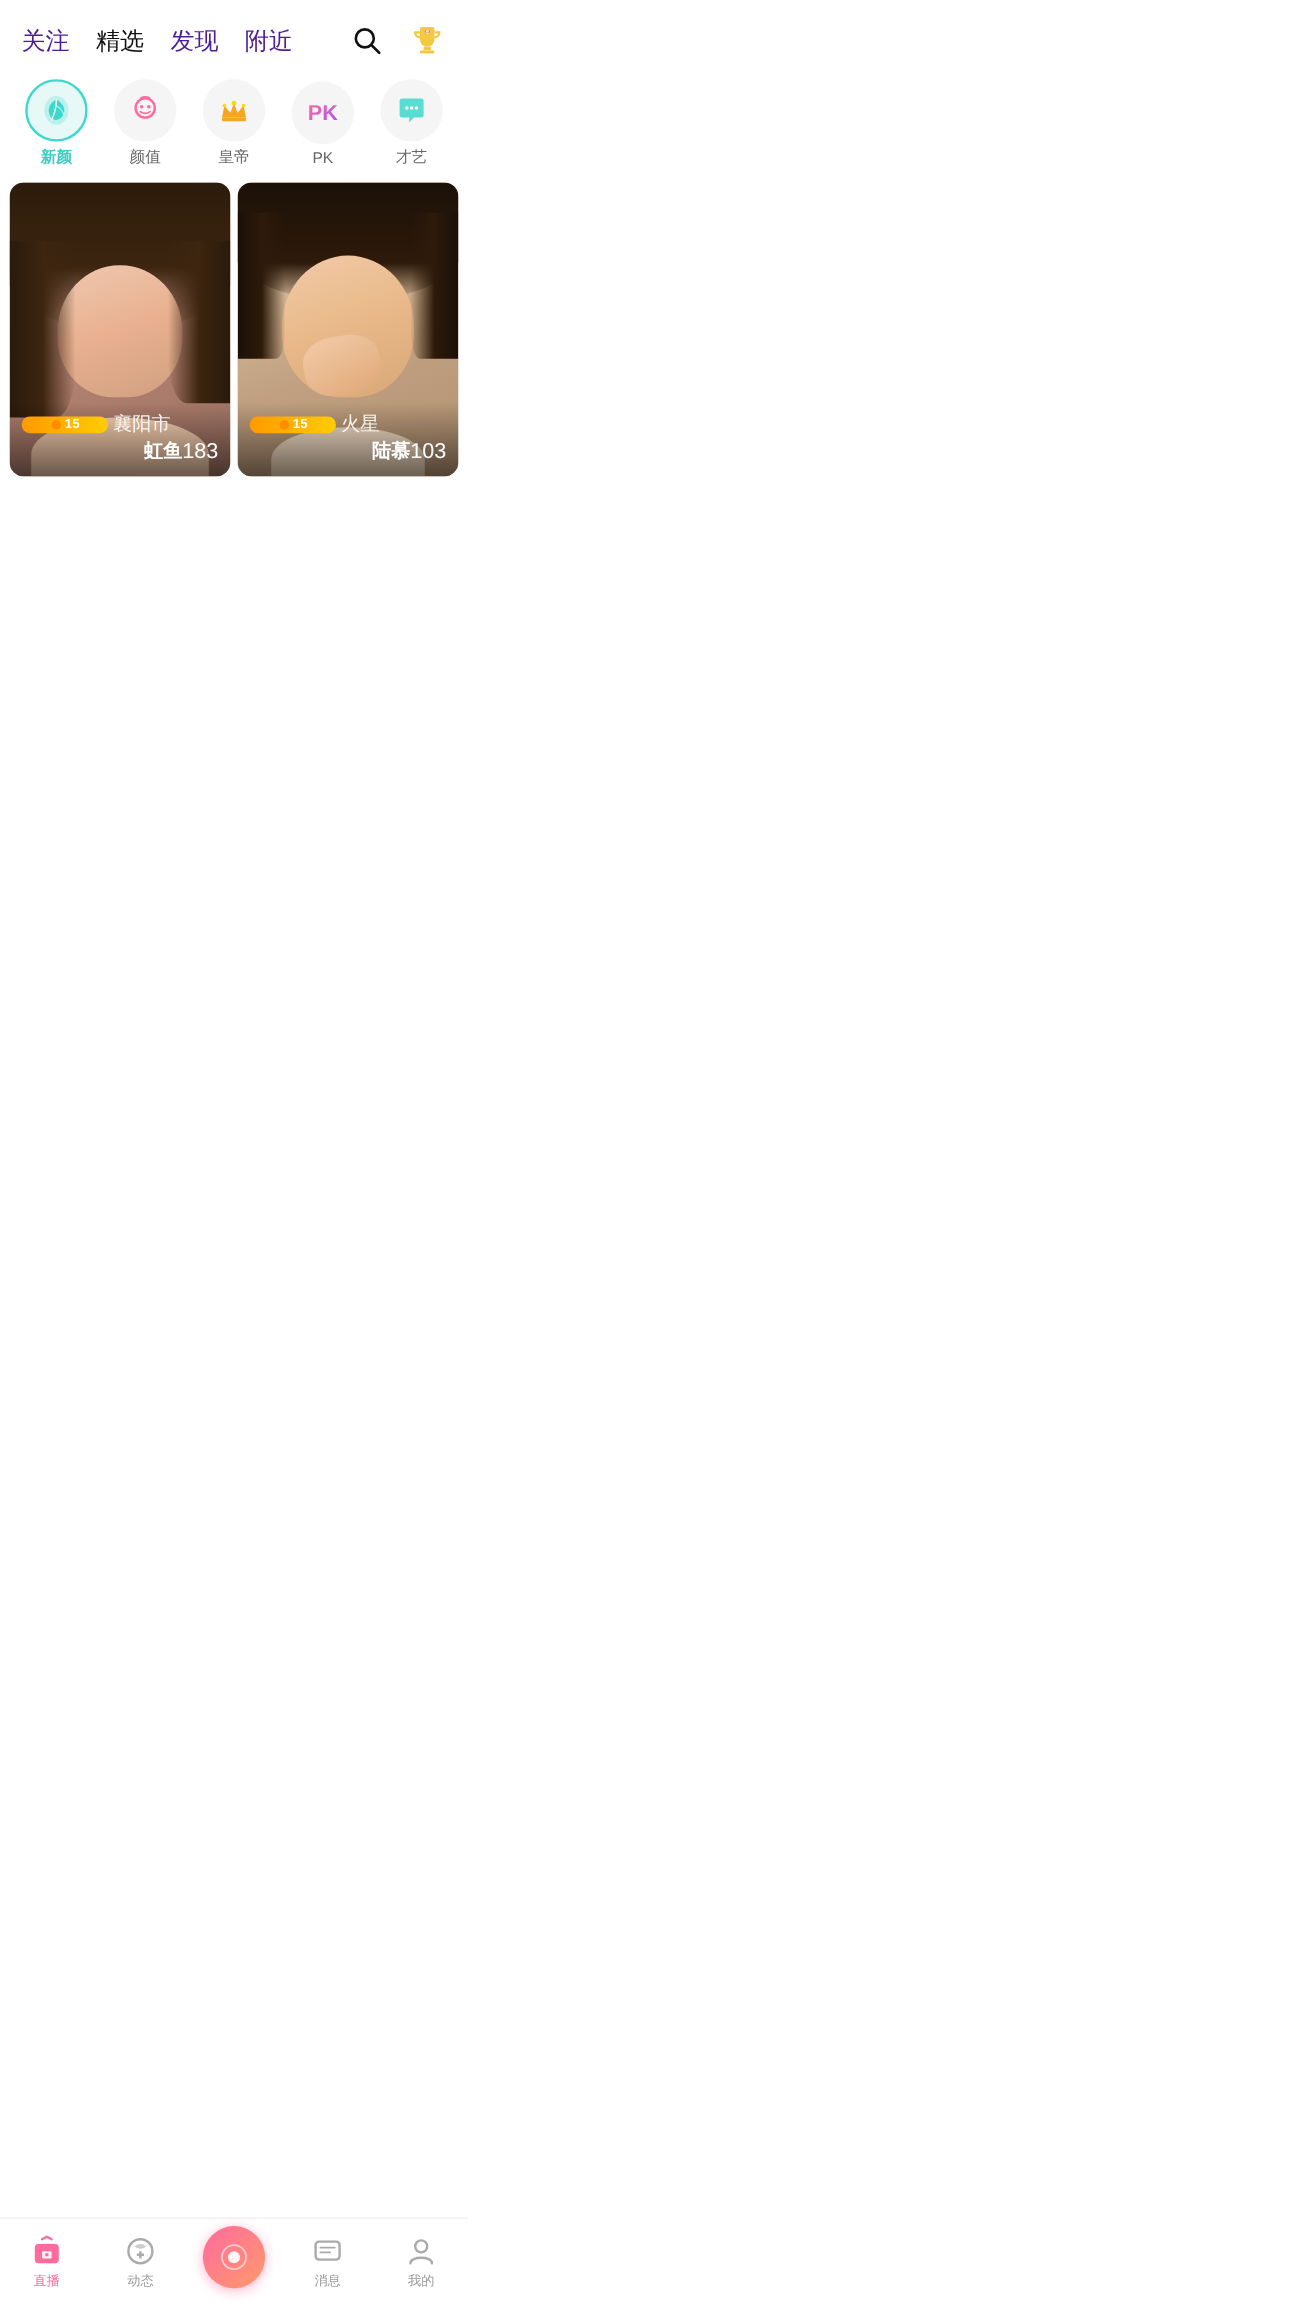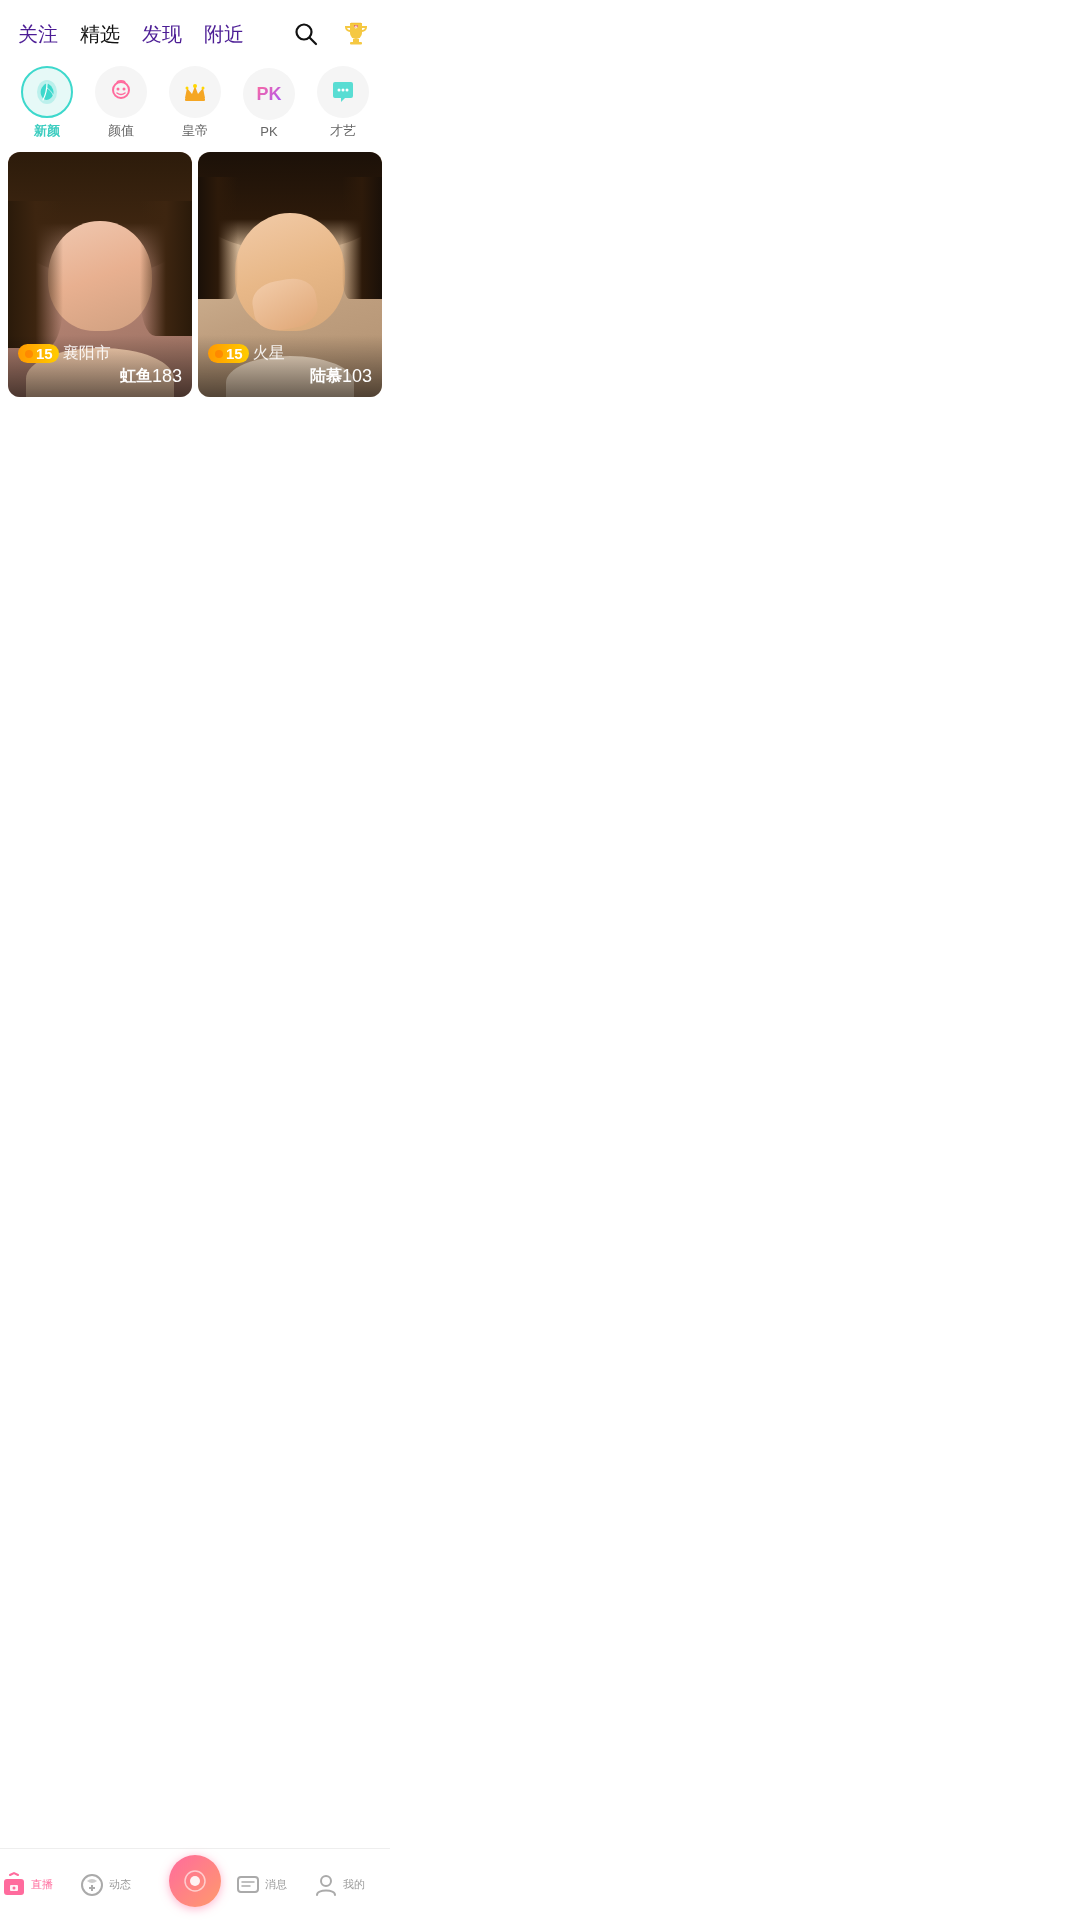--- a/index.html
+++ b/index.html
@@ -119,22 +119,22 @@
     }
     .live-card-top-info {
       display: flex;
       align-items: center;
       gap: 4px;
       margin-bottom: 2px;
     }
     .level-badge {
       background: linear-gradient(90deg, #ff9a00, #ffcc00);
       border-radius: 10px;
-      padding: 1px 6px;
-      font-size: 15px;
+      padding: 1px 24px;
+      font-size: 11px;
       color: #fff;
       font-weight: 600;
       display: flex;
       align-items: center;
       gap: 2px;
     }
     .location-text {
       font-size: 16px;
       color: #fff;
       opacity: 0.9;
@@ -164,20 +164,21 @@
       width: 390px;
       height: 72px;
       background: #fff;
       border-top: 1px solid #eee;
       display: flex;
       align-items: center;
       justify-content: space-around;
     }
     .bottom-nav-item {
       display: flex;
+      flex-direction: column;
       align-items: center;
       gap: 3px;
       cursor: pointer;
       flex: 1;
     }
     .bottom-icon {
       width: 28px;
       height: 28px;
       display: flex;
       align-items: center;

